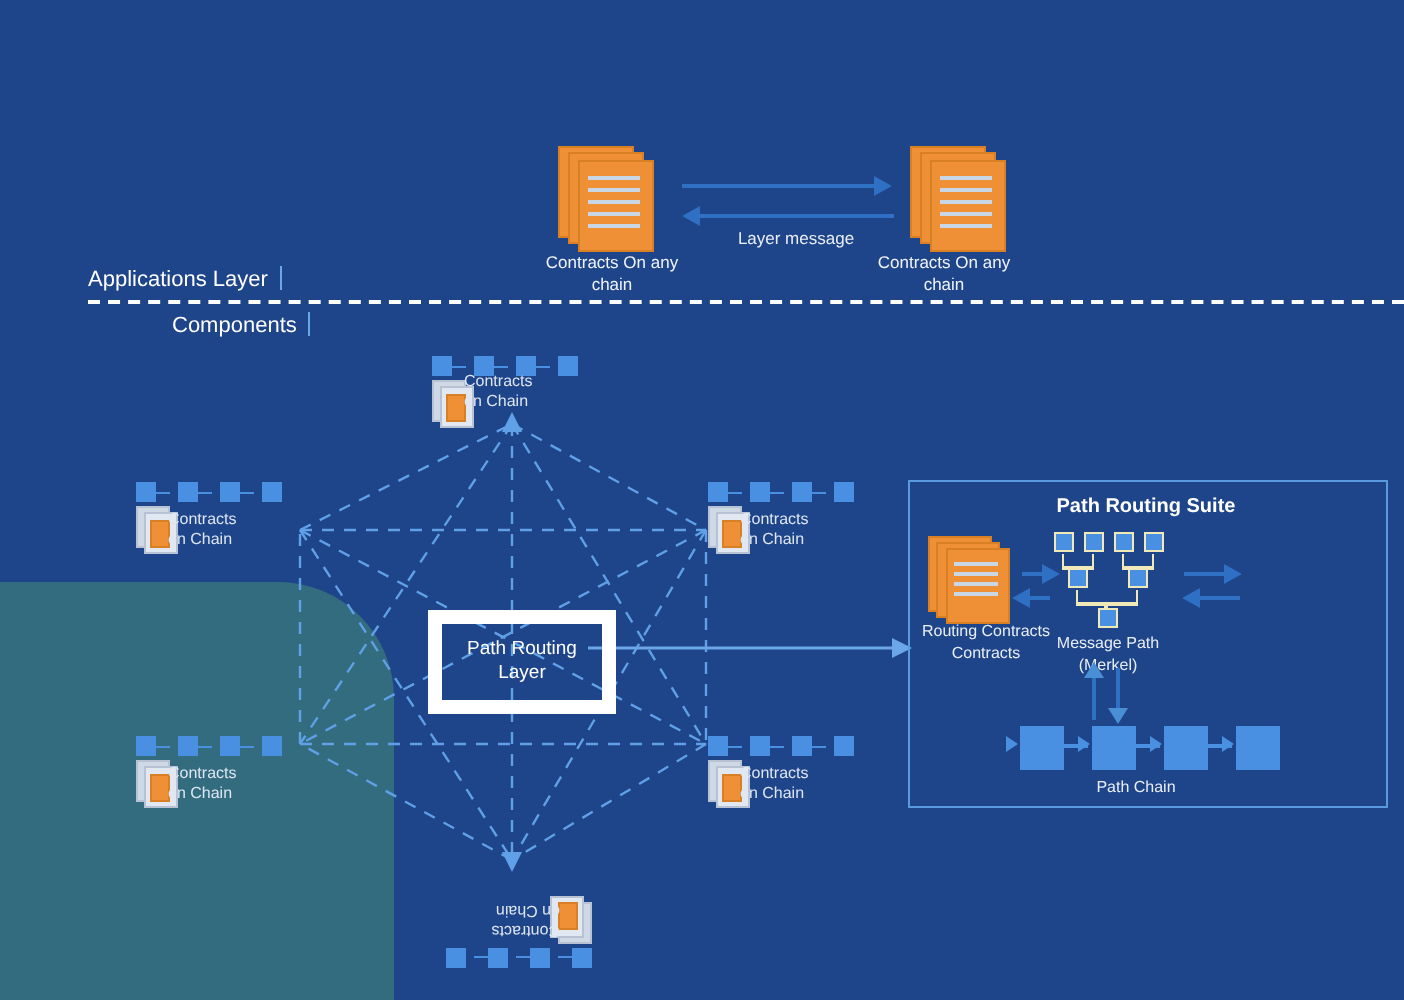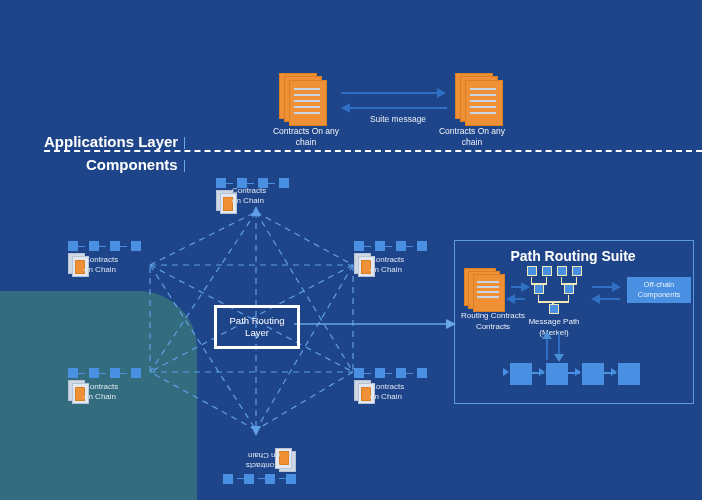--- a/index.html
+++ b/index.html
@@ -25,21 +25,21 @@
     font-size:29px;font-weight:bold;color:#ffffff;
     letter-spacing:-.4px;
   }
 
   
   .layer-divider{
     position:absolute;left:44px;top:150px;width:658px;height:0;
     border-top:2px dashed #ffffff;
   }
   .layer-label{
-    position:absolute;color:#ffffff;font-size:15px;font-weight:bold;
+    position:absolute;color:#ffffff;font-size:11px;font-weight:normal;
     white-space:nowrap;
   }
   .layer-label .tick{
     display:inline-block;width:1px;height:12px;background:#6aa6e8;
     vertical-align:-2px;margin-left:6px;
   }
   .lbl-apps{left:44px;top:133px;}
   .lbl-under{left:86px;top:156px;}
 
   
@@ -92,32 +92,32 @@
 
   
   .node-label{
     position:absolute;color:#dde6f2;font-size:8px;line-height:10px;
     white-space:nowrap;
   }
 
   
   .prs-box{
     position:absolute;left:214px;top:305px;width:80px;height:38px;
-    border:3px solid #ffffff;color:#ffffff;font-size:9.5px;line-height:12px;
+    border:7px solid #ffffff;color:#ffffff;font-size:9.5px;line-height:12px;
     display:flex;align-items:center;justify-content:center;text-align:center;
   }
 
   
   .detail-panel{
     position:absolute;left:454px;top:240px;width:238px;height:162px;
     border:1px solid #5a9ae0;
   }
   .panel-title{
     position:absolute;left:0;top:8px;width:238px;text-align:center;
-    color:#ffffff;font-size:14px;font-weight:bold;
+    color:#ffffff;font-size:10px;font-weight:bold;
   }
   .offchain-box{
     position:absolute;left:627px;top:277px;width:64px;height:26px;
     background:#4a90e2;color:#e9f1fb;font-size:7.5px;line-height:10px;
     display:flex;align-items:center;justify-content:center;text-align:center;
   }
 
   
   .merkel{position:absolute;left:525px;top:266px;width:58px;height:48px;}
   .mk-node{position:absolute;width:8px;height:8px;background:#4a90e2;border:1.5px solid #f2e9b8;}
@@ -172,21 +172,21 @@
   </div>
   <div class="cap cap-app" style="left:437px;top:126px;width:70px;">
     <span>Contracts On any</span><br>
     <span>chain</span>
   </div>
 
   <div class="arrow-line" style="left:341px;top:92px;width:98px;"></div>
   <div class="arrow-head ah-right" style="left:437px;top:88px;"></div>
   <div class="arrow-line" style="left:349px;top:107px;width:98px;"></div>
   <div class="arrow-head ah-left" style="left:341px;top:103px;"></div>
-  <div class="cap" style="left:349px;top:114px;width:98px;font-size:8.5px;color:#e8eef6;">Suite message</div>
+  <div class="cap" style="left:349px;top:114px;width:98px;font-size:8.5px;color:#e8eef6;">Layer message</div>
 
   <div class="layer-divider"></div>
   <div class="layer-label lbl-apps">
     <span>Applications Layer</span><span class="tick"></span>
   </div>
   <div class="layer-label lbl-under">
     <span>Components</span><span class="tick"></span>
   </div>
 
   <svg class="mesh" viewBox="0 0 702 500">
@@ -389,39 +389,34 @@
   <div class="cap" style="left:514px;top:316px;width:80px;">
     <span>Message Path</span><br>
     <span>(Merkel)</span>
   </div>
 
   <div class="arrow-line" style="left:592px;top:286px;width:22px;"></div>
   <div class="arrow-head ah-right" style="left:612px;top:282px;"></div>
   <div class="arrow-line" style="left:598px;top:298px;width:22px;"></div>
   <div class="arrow-head ah-left" style="left:591px;top:294px;"></div>
 
-  <div class="offchain-box">
-    <div>
-      <span>Off-chain</span><br>
-      <span>Components</span>
-    </div>
-  </div>
 
   <div class="arrow-line" style="left:546px;top:338px;width:2px;height:22px;"></div>
   <div class="arrow-head ah-up" style="left:542px;top:331px;"></div>
   <div class="arrow-line" style="left:558px;top:334px;width:2px;height:22px;"></div>
   <div class="arrow-head ah-down" style="left:554px;top:354px;"></div>
 
   <div class="pathchain">
     <div class="pc-ah" style="left:0;"></div>
     <div class="pc-blk" style="left:7px;"></div>
     <div class="pc-lnk" style="left:29px;"></div>
       <div class="pc-ah" style="left:36px;"></div>
     <div class="pc-blk" style="left:43px;"></div>
     <div class="pc-lnk" style="left:65px;"></div>
       <div class="pc-ah" style="left:72px;"></div>
     <div class="pc-blk" style="left:79px;"></div>
     <div class="pc-lnk" style="left:101px;"></div>
       <div class="pc-ah" style="left:108px;"></div>
     <div class="pc-blk" style="left:115px;"></div>
   </div>
+  <div class="cap" style="left:503px;top:388px;width:130px;">Path Chain</div>
 
 </div>
 
 </body></html>

